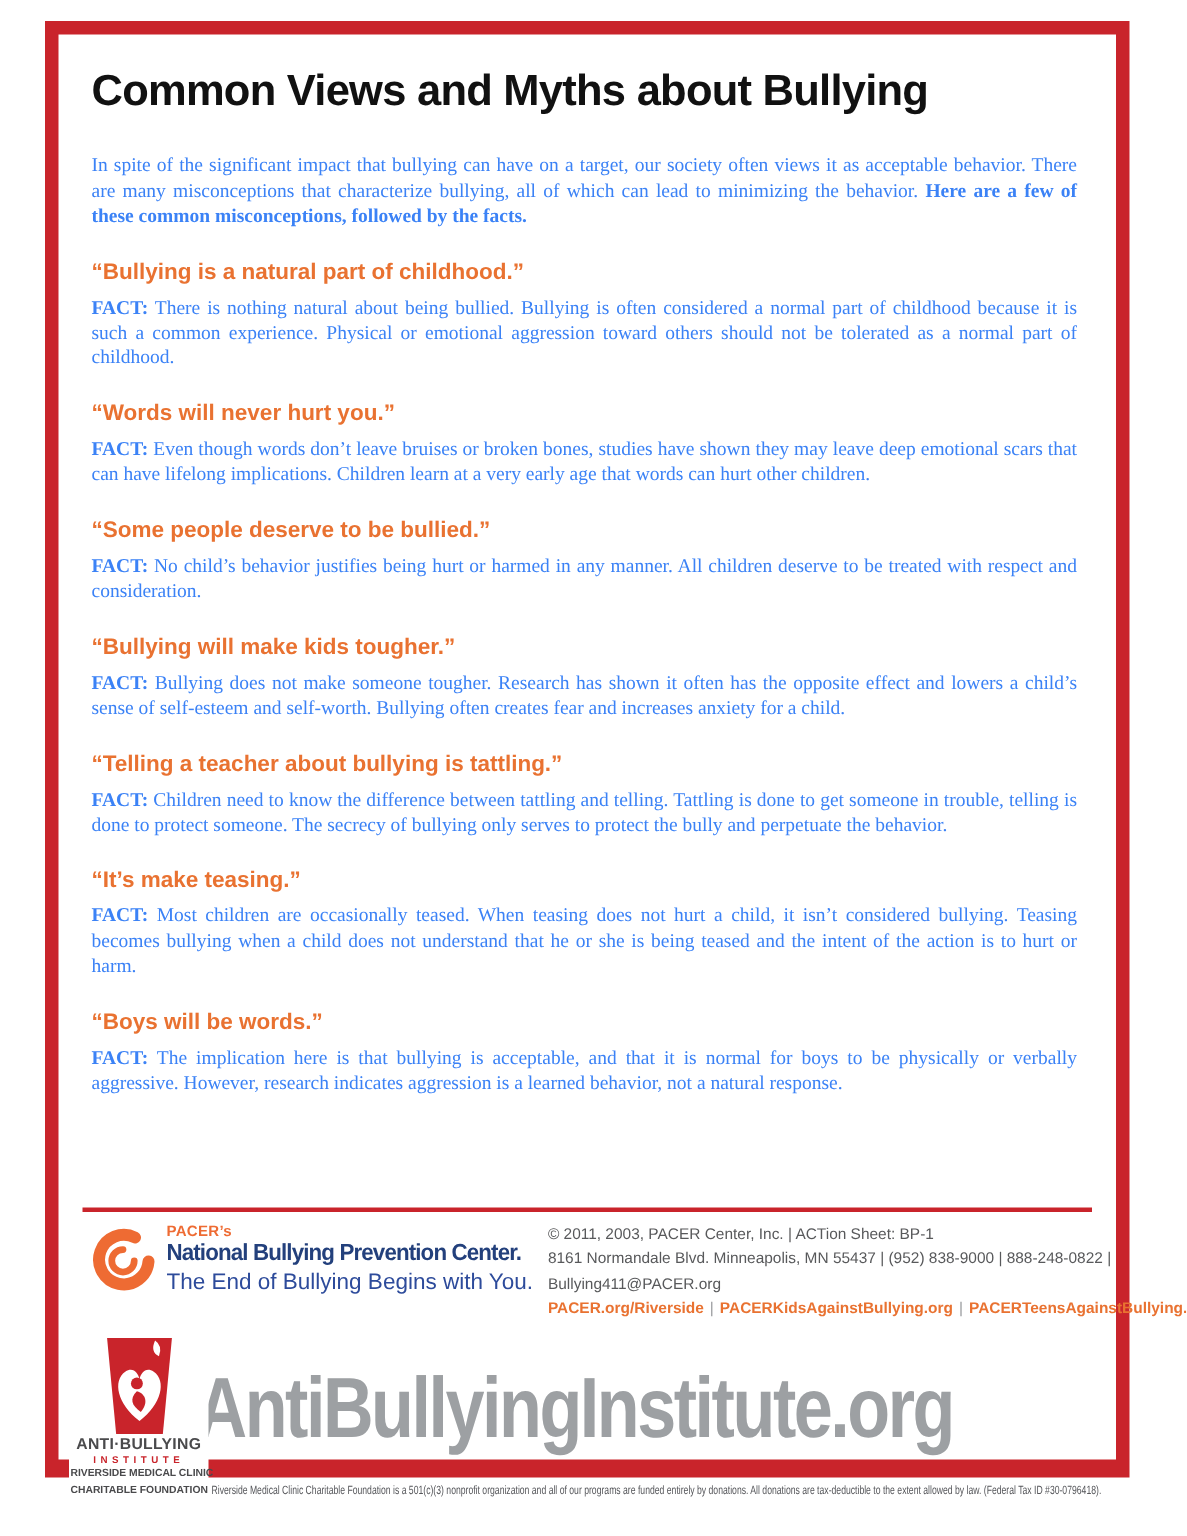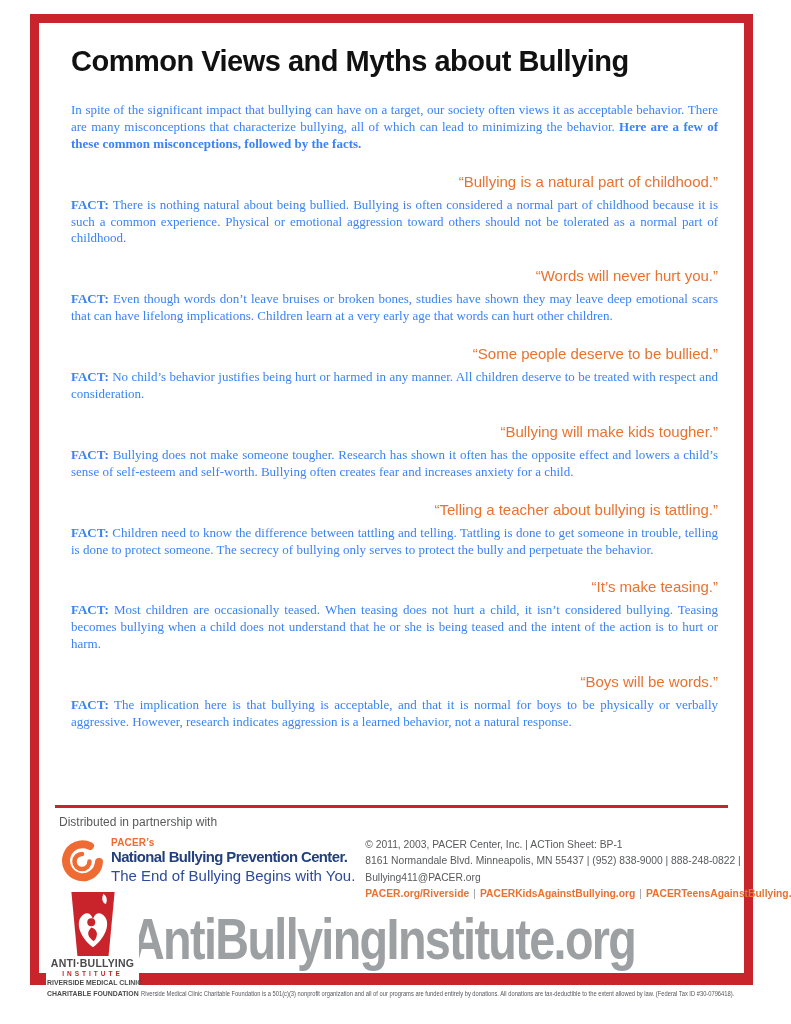--- a/index.html
+++ b/index.html
@@ -12,42 +12,42 @@
     color:#1a1a1a;
     overflow:hidden;
   }
   .frame {
     position:absolute;
     left:30px; top:14px; right:38px; bottom:39px;
     border:9px solid #c9242b;
     border-bottom:12px solid #c9242b;
     background:#ffffff;
   }
-  .content { padding:22px 26px 0 32px; }
+  .content { padding:22px 26px 0 22px; }
   .doc-title {
     font-family:"Liberation Sans", sans-serif;
     font-weight:bold;
     font-size:29px;
     letter-spacing:-0.5px;
     color:#111;
     margin-bottom:24px;
   }
   .intro, .fact {
     font-size:13px;
     line-height:1.3;
     text-align:justify;
     color:#3b82f6;
   }
   .intro b, .fact b { font-weight:bold; }
   .myth-heading {
     font-family:"Liberation Sans", sans-serif;
-    font-weight:normal;
+    font-weight:bold;
     font-size:15px;
     color:#e97231;
-    text-align:right;
+    text-align:left;
     margin-top:20px;
     margin-bottom:7px;
   }
   .fact { margin-bottom:2px; }
 
   .footer {
     position:absolute;
     left:16px; right:16px; top:782px;
     font-family:"Liberation Sans", sans-serif;
   }
@@ -135,21 +135,20 @@
 
       <h2 class="myth-heading">“It’s make teasing.”</h2>
       <p class="fact"><b>FACT:</b> <span>Most children are occasionally teased. When teasing does not hurt a child, it isn’t considered bullying. Teasing becomes bullying when a child does not understand that he or she is being teased and the intent of the action is to hurt or harm.</span></p>
 
       <h2 class="myth-heading">“Boys will be words.”</h2>
       <p class="fact"><b>FACT:</b> <span>The implication here is that bullying is acceptable, and that it is normal for boys to be physically or verbally aggressive. However, research indicates aggression is a learned behavior, not a natural response.</span></p>
     </div>
 
     <div class="footer">
       <div class="footer-rule"></div>
-      <div class="partnership">Distributed in partnership with</div>
       <div class="footer-row">
         <div class="pacer-logo">
           <div class="pacer-swirl">
             <svg width="46" height="46" viewBox="0 0 46 46">
               <path d="M31 7 A 16.5 16.5 0 1 0 40 23" fill="none" stroke="#ee6b33" stroke-width="8" stroke-linecap="round"></path>
               <path d="M23 15 a 7.5 7.5 0 1 0 7.5 7.5" fill="none" stroke="#ee6b33" stroke-width="4.5" stroke-linecap="round"></path>
             </svg>
           </div>
           <div class="pacer-text">
             <div class="pacer-name">PACER’s</div>

